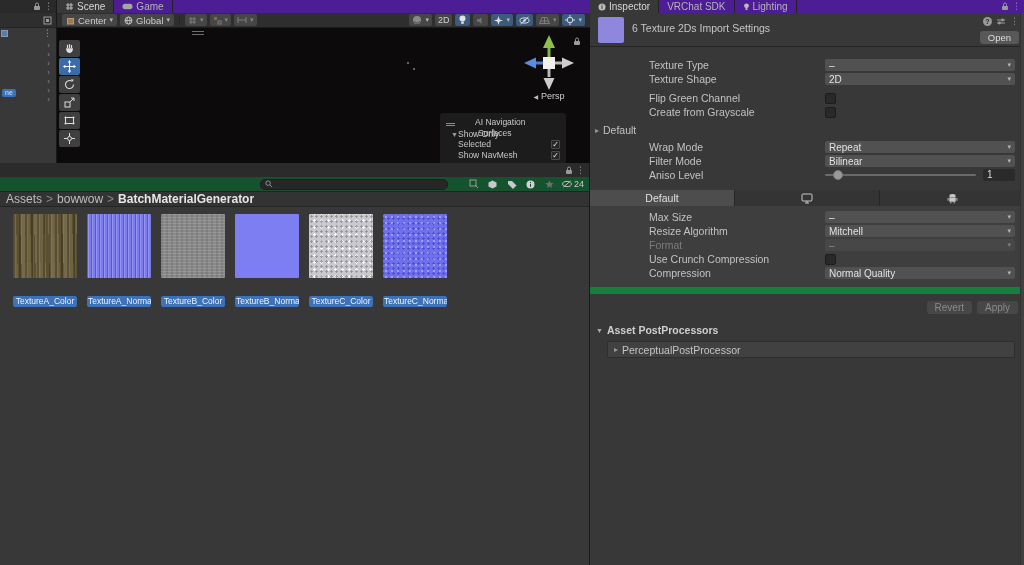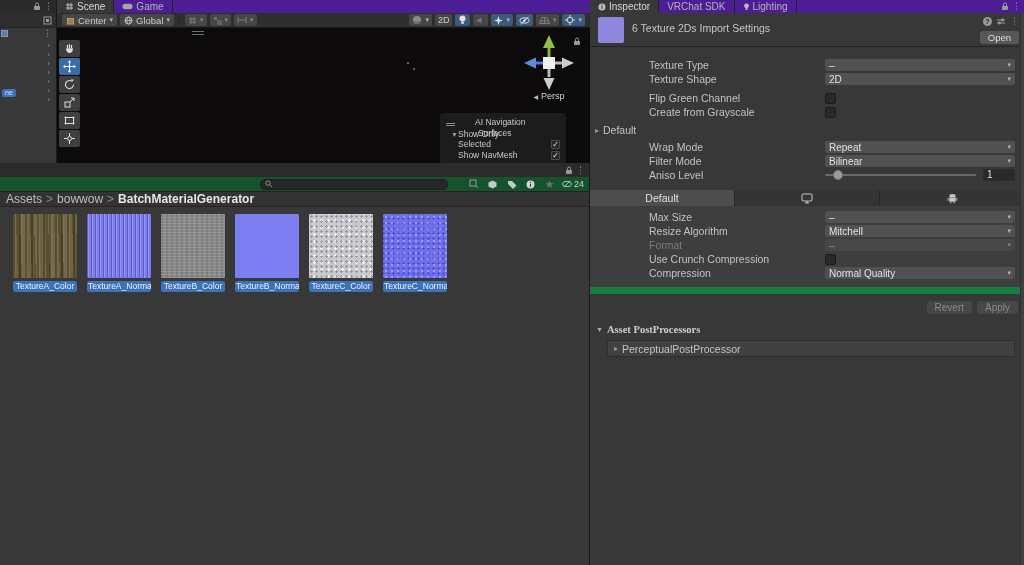--- a/index.html
+++ b/index.html
@@ -57,21 +57,21 @@
   .search { margin-left:260px; width:188px; height:11px; background:#272727; border:1px solid #1d1d1d; border-radius:5px; display:flex; align-items:center; gap:3px; padding:0 4px; }
   .search input { flex:1; background:transparent; border:none; outline:none; color:#ddd; font-size:9px; font-family:"Liberation Sans", sans-serif; }
   .pt-icon { display:flex; align-items:center; justify-content:center; width:14px; height:12px; }
   .pt-count { display:flex; align-items:center; gap:2px; color:#cccccc; font-size:9px; }
   .p-crumbs { height:15px; background:#333333; border-bottom:1px solid #242424; display:flex; align-items:center; gap:4px; padding-left:6px; color:#bdbdbd; font-size:12px; }
   .p-crumbs .sep { color:#8a8a8a; }
   .p-crumbs .current { font-weight:bold; color:#e6e6e6; }
   .p-content { display:flex; gap:10px; padding:7px 0 0 13px; }
   .asset { width:64px; }
   .thumb { width:64px; height:64px; border-radius:1px; }
-  .alabel { margin-top:3px; background:#3d72b8; border-radius:2px; color:#eaf2ff; font-size:8.5px; line-height:11px; text-align:center; white-space:nowrap; overflow:hidden; padding:0 1px; }
+  .alabel { margin-top:18px; background:#3d72b8; border-radius:2px; color:#eaf2ff; font-size:8.5px; line-height:11px; text-align:center; white-space:nowrap; overflow:hidden; padding:0 1px; }
   .t0 { background-color:#665a35; background-image:repeating-linear-gradient(90deg, rgba(0,0,0,.22) 0 2px, rgba(255,255,255,.07) 2px 3px, rgba(0,0,0,0) 3px 6px), repeating-linear-gradient(88deg, #6e6240 0 5px, #5a5030 5px 9px, #746948 9px 14px); }
   .t1 { background-color:#7b7bee; background-image:repeating-linear-gradient(90deg, rgba(30,30,130,.35) 0 1px, rgba(255,255,255,.20) 1px 2px, rgba(0,0,0,0) 2px 4px); }
   .t2 { background-color:#8d8d8d; background-image:repeating-linear-gradient(0deg, rgba(255,255,255,.06) 0 1px, rgba(0,0,0,.07) 1px 3px), repeating-linear-gradient(90deg, rgba(0,0,0,.05) 0 2px, rgba(255,255,255,.05) 2px 5px); }
   .t3 { background-color:#7e7ef3; }
   .t4 { background-color:#c9c9ce; background-image:radial-gradient(rgba(110,110,125,.55) 1px, transparent 1.4px), radial-gradient(rgba(255,255,255,.85) 1px, transparent 1.3px); background-size:5px 5px, 7px 7px; background-position:0 0, 2px 3px; }
   .t5 { background-color:#7070ef; background-image:radial-gradient(rgba(255,255,255,.30) 1px, transparent 1.3px), radial-gradient(rgba(25,25,130,.35) 1px, transparent 1.3px); background-size:6px 6px, 5px 5px; background-position:0 0, 3px 2px; }
 
   
   .inspector { position:absolute; left:590px; top:0; width:434px; height:565px; background:#383838; }
   .i-scroll { position:absolute; right:0; top:13px; bottom:0; width:4px; background:#404040; border-left:1px solid #323232; }
@@ -95,21 +95,21 @@
   .track { flex:1; position:relative; height:2px; background:#6a6a6a; border-radius:1px; }
   .knob { position:absolute; left:5%; top:-4px; width:10px; height:10px; border-radius:50%; background:#9a9a9a; border:1px solid #777; }
   .numbox { width:32px; height:12px; background:#2a2a2a; border-radius:2px; color:#dddddd; font-size:10px; line-height:12px; padding-left:4px; }
   .gap3 { height:3px; } .gap4 { height:4px; } .gap5 { height:5px; }
   .ptabs { margin-top:8px; display:flex; height:16px; background:#262626; gap:1px; }
   .ptab { flex:1; display:flex; align-items:center; justify-content:center; background:#343434; color:#bdbdbd; font-size:10.5px; }
   .ptab.selected { background:#4d4d4d; color:#e0e0e0; }
   .pbox { background:#3e3e3e; border-bottom:7px solid #15803d; padding:4px 0 7px; }
   .actions { margin-top:7px; display:flex; justify-content:flex-end; gap:5px; padding-right:6px; }
   .act-btn { background:#474747; border-radius:3px; color:#8a8a8a; font-size:10px; line-height:13px; padding:0 8px; }
-  .pp-head { margin-top:10px; display:flex; align-items:center; gap:4px; padding-left:6px;font-family:Liberation Serif, serif; }
+  .pp-head { margin-top:10px; display:flex; align-items:center; gap:4px; padding-left:6px; }
   .pp-head .fold { color:#aaa; font-size:7px; }
   .pp-head .ttl { font-weight:bold; color:#cfcfcf; font-size:10.5px; }
   .pp-box { margin:5px 9px 0 17px; background:#414141; border:1px solid #2e2e2e; border-radius:1px; }
   .pp-item { display:flex; align-items:center; gap:4px; height:15px; padding-left:6px; color:#c4c4c4; font-size:10.5px; }
   .pp-item .fold { color:#999; font-size:8px; }
 </style>
 </head>
 <body>
 
 <div class="app">

